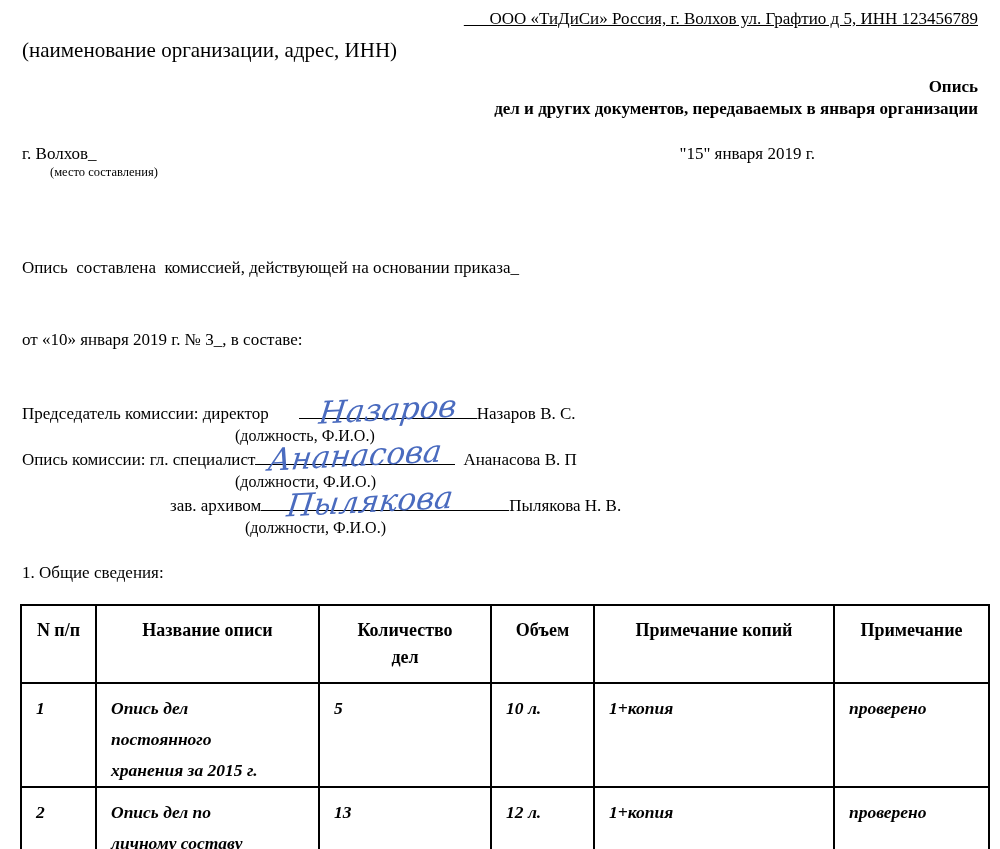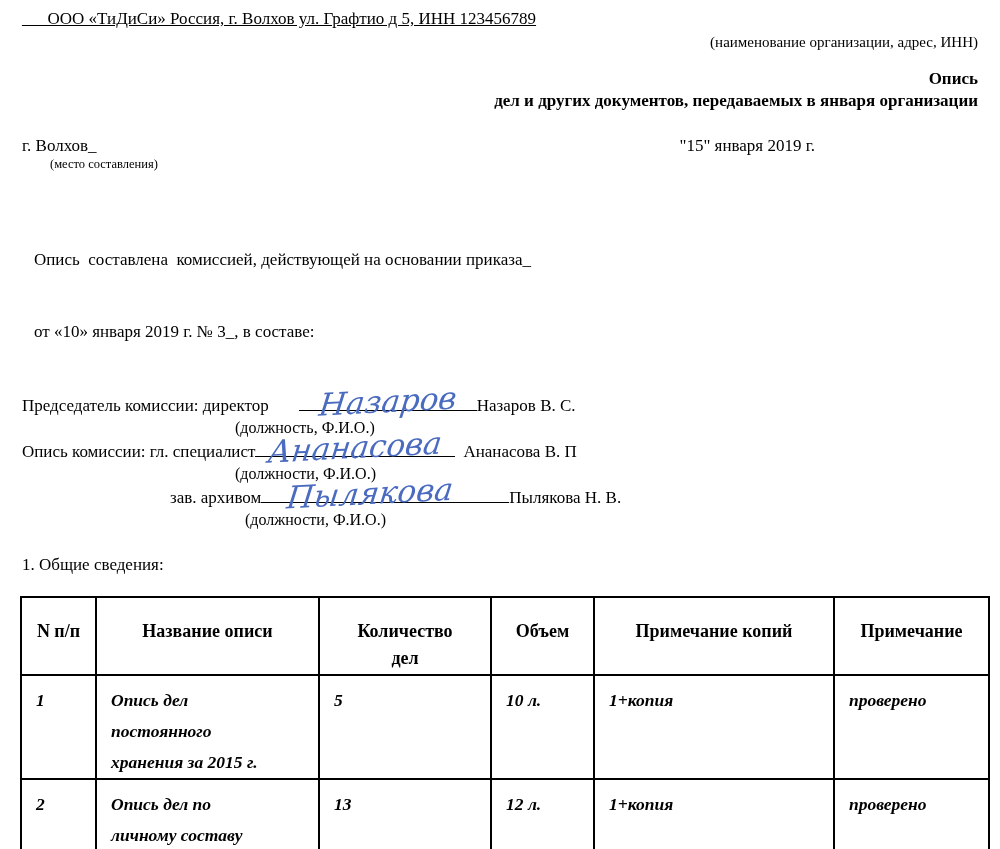--- a/index.html
+++ b/index.html
@@ -6,31 +6,31 @@
   html, body { margin: 0; padding: 0; }
   body {
     width: 1000px; height: 849px;
     background: #ffffff; color: #000000;
     font-family: "Liberation Serif", serif;
     font-size: 17px;
     overflow: hidden;
   }
   .page { padding: 8px 22px 0 22px; position: relative; }
 
-  .org-line { text-align: left; line-height: 22px; }
+  .org-line { text-align: right; line-height: 22px; }
   .org-line span { text-decoration: underline; }
-  .org-caption { text-align: right; font-size: 15px; line-height: 20px; margin-top: 2px; }
+  .org-caption { text-align: left; font-size: 21px; line-height: 20px; margin-top: 10px; }
 
   .doc-title { text-align: right; font-weight: bold; margin-top: 16px; line-height: 22px; }
 
   .meta-row { display: flex; justify-content: space-between; margin-top: 24px; line-height: 20px; }
   .meta-date { margin-right: 163px; }
   .place-caption { font-size: 12.5px; line-height: 16px; margin-left: 28px; }
 
-  .basis { margin-top: 28px; line-height: 24px; white-space: pre-wrap; margin-left: 12px; }
+  .basis { margin-top: 28px; line-height: 24px; white-space: pre-wrap; }
 
   .sig-row { line-height: 28px; position: relative; white-space: nowrap; }
   .sig-line {
     display: inline-block; position: relative;
     border-bottom: 1px solid #000; height: 16px;
     vertical-align: baseline;
   }
   .sig-line.w1 { width: 178px; margin-left: 30px; }
   .sig-line.w2 { width: 200px; }
   .sig-line.w3 { width: 248px; }
@@ -58,21 +58,21 @@
   table.general {
     border-collapse: collapse;
     margin-top: 20px; margin-left: -2px;
     table-layout: fixed;
     width: 968px;
   }
   table.general td { border: 2px solid #000; vertical-align: top; overflow: hidden; }
   table.general thead td {
     font-weight: bold; text-align: center;
     font-size: 18px; line-height: 27px;
-    padding-top: 20px; height: 78px;
+    padding-top: 11px; height: 78px;
     white-space: pre-line;
   }
   table.general tbody td {
     font-weight: bold; font-style: italic;
     font-size: 17.5px; line-height: 31px;
     padding: 9px 6px 0 14px;
     white-space: pre-line;
   }
   tr.row-1 td { height: 104px; }
   tr.row-2 td { height: 115px; }

